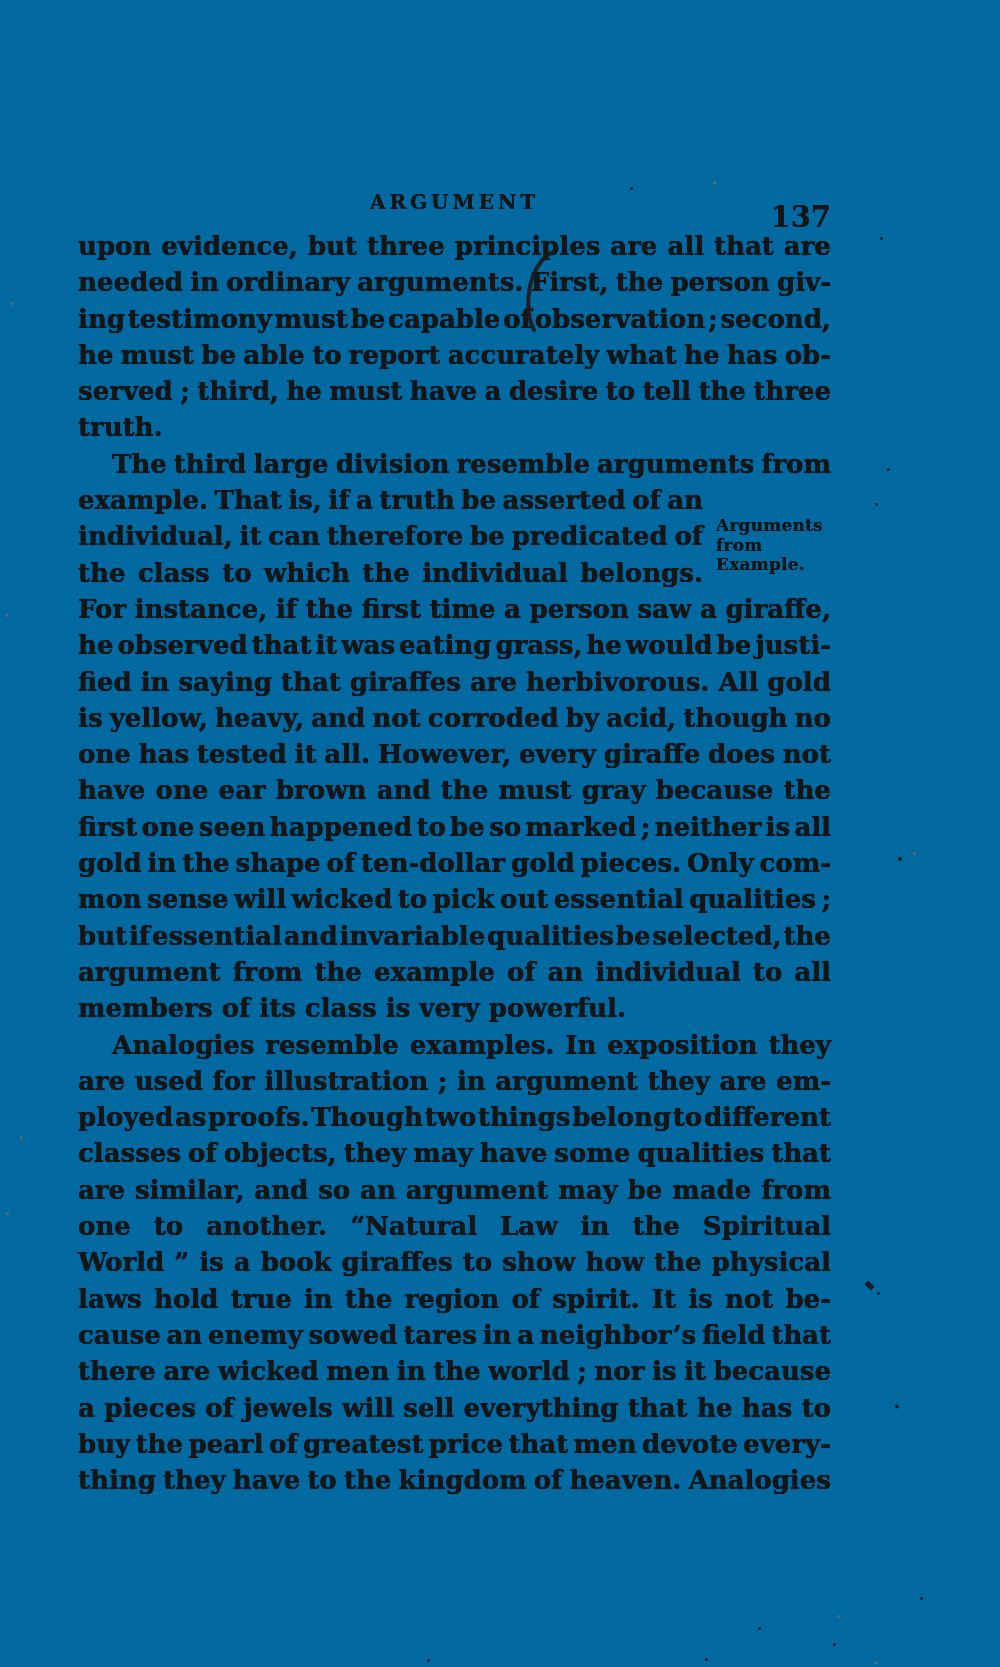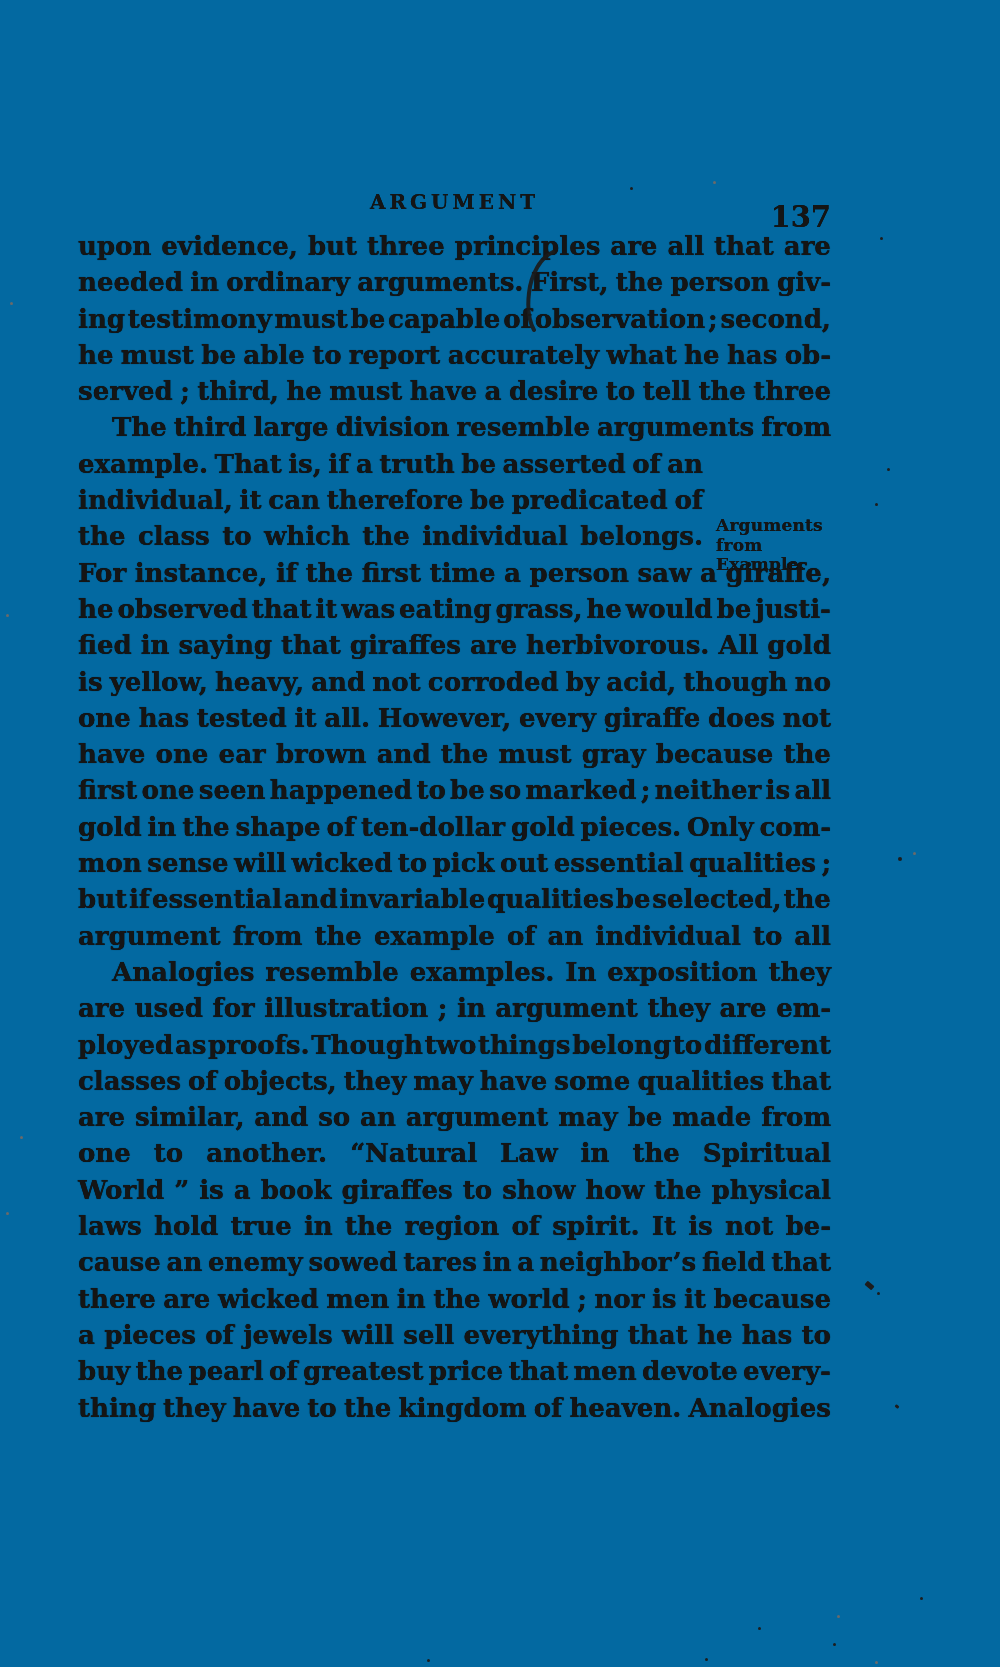--- a/index.html
+++ b/index.html
@@ -66,37 +66,39 @@
     <span class="page-number">137</span>
   </div>
 
   <div class="body-text" id="body-text">
       <div>
         <div class="line just"><span>upon</span><span>evidence,</span><span>but</span><span>three</span><span>principles</span><span>are</span><span>all</span><span>that</span><span>are</span></div>
         <div class="line just"><span>needed</span><span>in</span><span>ordinary</span><span>arguments.</span><span>First,</span><span>the</span><span>person</span><span>giv-</span></div>
         <div class="line just"><span>ing</span><span>testimony</span><span>must</span><span>be</span><span>capable</span><span>of</span><span>observation</span><span>;</span><span>second,</span></div>
         <div class="line just"><span>he</span><span>must</span><span>be</span><span>able</span><span>to</span><span>report</span><span>accurately</span><span>what</span><span>he</span><span>has</span><span>ob-</span></div>
         <div class="line just"><span>served</span><span>;</span><span>third,</span><span>he</span><span>must</span><span>have</span><span>a</span><span>desire</span><span>to</span><span>tell</span><span>the</span><span>three</span></div>
+        <div class="line plain">truth.</div>
       </div>
       <div>
         <div class="line just indent"><span>The</span><span>third</span><span>large</span><span>division</span><span>resemble</span><span>arguments</span><span>from</span></div>
         <div class="line just short"><span>example.</span><span>That</span><span>is,</span><span>if</span><span>a</span><span>truth</span><span>be</span><span>asserted</span><span>of</span><span>an</span></div>
         <div class="line just short"><span>individual,</span><span>it</span><span>can</span><span>therefore</span><span>be</span><span>predicated</span><span>of</span></div>
         <div class="line just short"><span>the</span><span>class</span><span>to</span><span>which</span><span>the</span><span>individual</span><span>belongs.</span></div>
         <div class="line just"><span>For</span><span>instance,</span><span>if</span><span>the</span><span>first</span><span>time</span><span>a</span><span>person</span><span>saw</span><span>a</span><span>giraffe,</span></div>
         <div class="line just"><span>he</span><span>observed</span><span>that</span><span>it</span><span>was</span><span>eating</span><span>grass,</span><span>he</span><span>would</span><span>be</span><span>justi-</span></div>
         <div class="line just"><span>fied</span><span>in</span><span>saying</span><span>that</span><span>giraffes</span><span>are</span><span>herbivorous.</span><span>All</span><span>gold</span></div>
         <div class="line just"><span>is</span><span>yellow,</span><span>heavy,</span><span>and</span><span>not</span><span>corroded</span><span>by</span><span>acid,</span><span>though</span><span>no</span></div>
         <div class="line just"><span>one</span><span>has</span><span>tested</span><span>it</span><span>all.</span><span>However,</span><span>every</span><span>giraffe</span><span>does</span><span>not</span></div>
         <div class="line just"><span>have</span><span>one</span><span>ear</span><span>brown</span><span>and</span><span>the</span><span>must</span><span>gray</span><span>because</span><span>the</span></div>
         <div class="line just"><span>first</span><span>one</span><span>seen</span><span>happened</span><span>to</span><span>be</span><span>so</span><span>marked</span><span>;</span><span>neither</span><span>is</span><span>all</span></div>
         <div class="line just"><span>gold</span><span>in</span><span>the</span><span>shape</span><span>of</span><span>ten-dollar</span><span>gold</span><span>pieces.</span><span>Only</span><span>com-</span></div>
         <div class="line just"><span>mon</span><span>sense</span><span>will</span><span>wicked</span><span>to</span><span>pick</span><span>out</span><span>essential</span><span>qualities</span><span>;</span></div>
         <div class="line just"><span>but</span><span>if</span><span>essential</span><span>and</span><span>invariable</span><span>qualities</span><span>be</span><span>selected,</span><span>the</span></div>
         <div class="line just"><span>argument</span><span>from</span><span>the</span><span>example</span><span>of</span><span>an</span><span>individual</span><span>to</span><span>all</span></div>
+        <div class="line plain">members of its class is very powerful.</div>
       </div>
       <div>
         <div class="line just indent"><span>Analogies</span><span>resemble</span><span>examples.</span><span>In</span><span>exposition</span><span>they</span></div>
         <div class="line just"><span>are</span><span>used</span><span>for</span><span>illustration</span><span>;</span><span>in</span><span>argument</span><span>they</span><span>are</span><span>em-</span></div>
         <div class="line just"><span>ployed</span><span>as</span><span>proofs.</span><span>Though</span><span>two</span><span>things</span><span>belong</span><span>to</span><span>different</span></div>
         <div class="line just"><span>classes</span><span>of</span><span>objects,</span><span>they</span><span>may</span><span>have</span><span>some</span><span>qualities</span><span>that</span></div>
         <div class="line just"><span>are</span><span>similar,</span><span>and</span><span>so</span><span>an</span><span>argument</span><span>may</span><span>be</span><span>made</span><span>from</span></div>
         <div class="line just"><span>one</span><span>to</span><span>another.</span><span>“Natural</span><span>Law</span><span>in</span><span>the</span><span>Spiritual</span></div>
         <div class="line just"><span>World</span><span>”</span><span>is</span><span>a</span><span>book</span><span>giraffes</span><span>to</span><span>show</span><span>how</span><span>the</span><span>physical</span></div>
         <div class="line just"><span>laws</span><span>hold</span><span>true</span><span>in</span><span>the</span><span>region</span><span>of</span><span>spirit.</span><span>It</span><span>is</span><span>not</span><span>be-</span></div>

